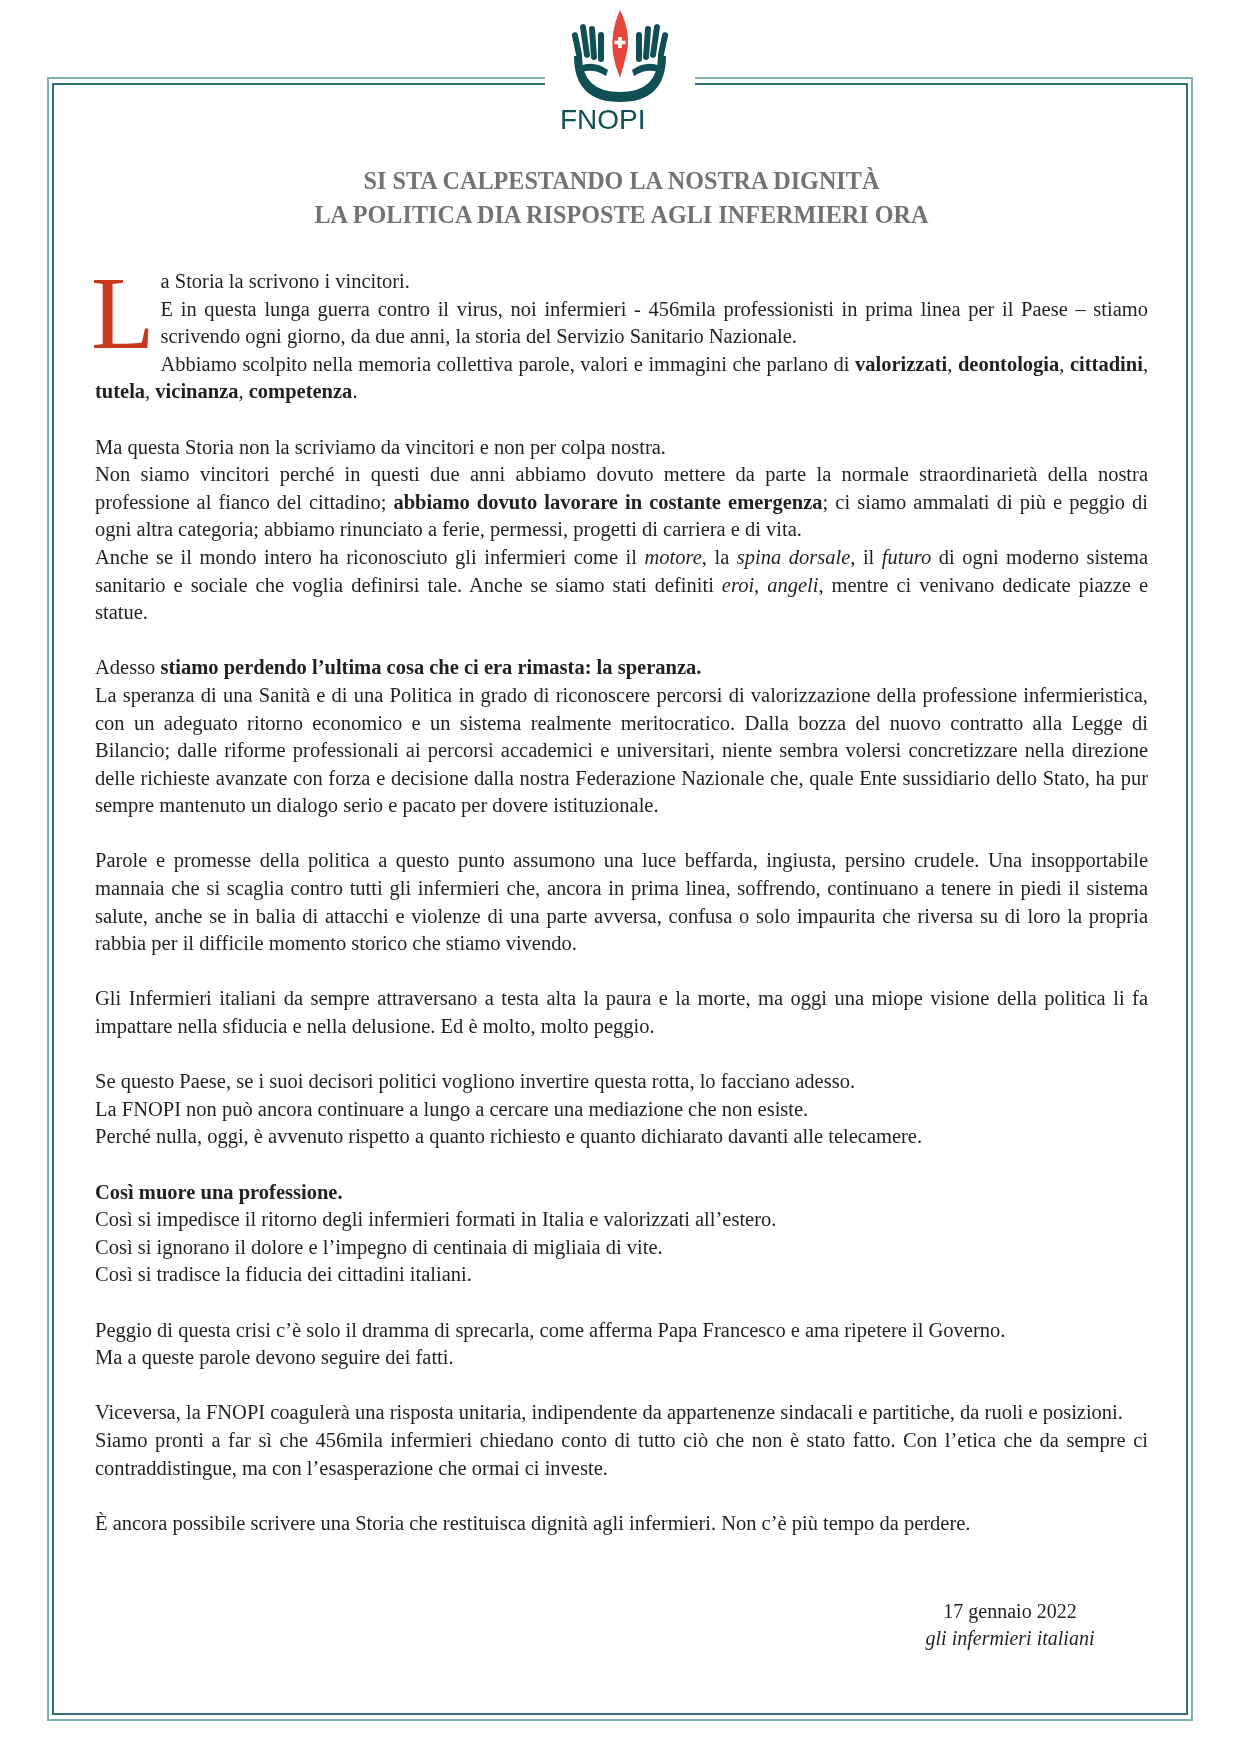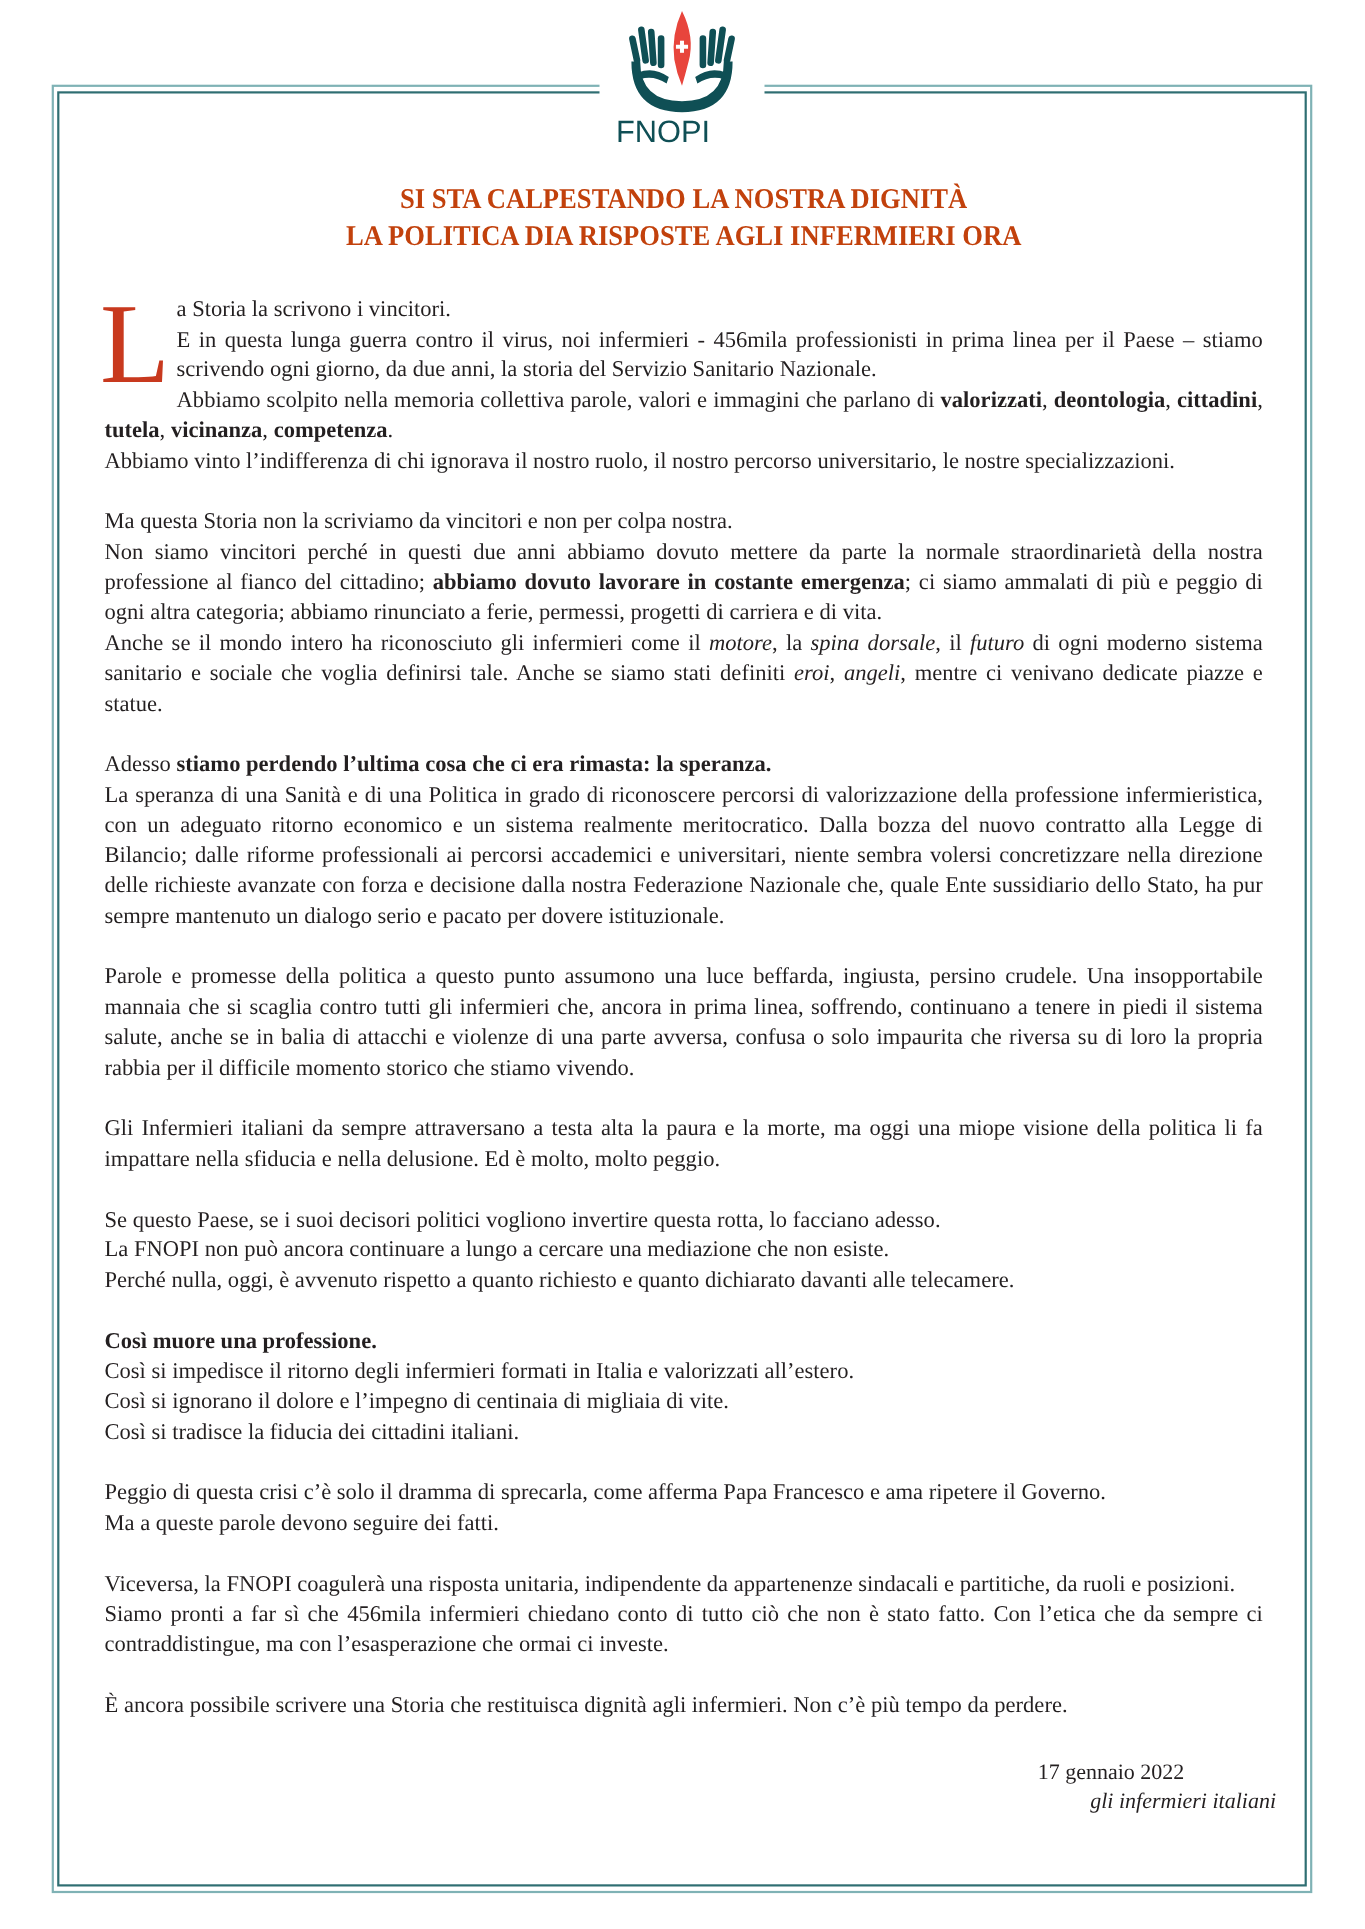--- a/index.html
+++ b/index.html
@@ -8,31 +8,31 @@
   .frame-outer { position:absolute; left:47px; top:77px; width:1146px; height:1644px;
                  border:2px solid #7fb2b5; box-sizing:border-box; }
   .frame-inner { position:absolute; left:52px; top:83px; width:1136px; height:1632px;
                  border:2px solid #2f6e72; box-sizing:border-box; }
   .logo-gap { position:absolute; left:545px; top:60px; width:150px; height:40px; background:#fff; }
   .logo { position:absolute; left:560px; top:4px; width:120px; height:140px; }
   .logo-text { position:absolute; left:560px; top:104px; width:120px; text-align:left;
                font-family:"Liberation Sans","DejaVu Sans",sans-serif; font-size:28px;
                color:#0f4f55; letter-spacing:0px; }
   .title { position:absolute; left:95px; top:164px; width:1053px; text-align:center;
-           font-weight:bold; font-size:26px; line-height:34px; color:#c2410c; }
+           font-weight:bold; font-size:26px; line-height:34px; color:#737373; }
   .title div { transform:scaleX(0.93); }
   .body { position:absolute; left:95px; top:268px; width:1053px; font-size:20.5px;
           line-height:27.6px; text-align:justify; }
   .body p { margin:0; }
   .body .gap { height:27.6px; }
   .dropcap { float:left; font-size:104px; line-height:78px; color:#c8391e; margin:6px 6px 0 -4px;
              height:82px; font-family:"Liberation Serif",serif; }
   .sig { position:absolute; left:860px; top:1598px; width:300px; text-align:center;
          font-size:20px; line-height:27px; }
-  .sig .who { font-style:italic;text-align:right; }
+  .sig .who { font-style:italic; }
 </style>
 </head>
 <body>
 
 <div class="frame-outer"></div>
 <div class="frame-inner"></div>
 <div class="logo-gap"></div>
 
 <svg class="logo" viewBox="0 0 120 140" xmlns="http://www.w3.org/2000/svg">
 
@@ -60,21 +60,20 @@
 <div class="title">
   <div>SI STA CALPESTANDO LA NOSTRA DIGNITÀ</div>
   <div>LA POLITICA DIA RISPOSTE AGLI INFERMIERI ORA</div>
 </div>
 
 <div class="body" id="body">
   <span class="dropcap">L</span>
 <p><span>a Storia la scrivono i vincitori.</span></p>
     <p><span>E in questa lunga guerra contro il virus, noi infermieri - 456mila professionisti in prima linea per il Paese – stiamo scrivendo ogni giorno, da due anni, la storia del Servizio Sanitario Nazionale.</span></p>
     <p><span>Abbiamo scolpito nella memoria collettiva parole, valori e immagini che parlano di </span><b>valorizzati</b><span>, </span><b>deontologia</b><span>, </span><b>cittadini</b><span>, </span><b>tutela</b><span>, </span><b>vicinanza</b><span>, </span><b>competenza</b><span>.</span></p>
-    <p><span>Abbiamo vinto l’indifferenza di chi ignorava il nostro ruolo, il nostro percorso universitario, le nostre specializzazioni.</span></p>
     <div class="gap"></div>
     <p><span>Ma questa Storia non la scriviamo da vincitori e non per colpa nostra.</span></p>
     <p><span>Non siamo vincitori perché in questi due anni abbiamo dovuto mettere da parte la normale straordinarietà della nostra professione al fianco del cittadino; </span><b>abbiamo dovuto lavorare in costante emergenza</b><span>; ci siamo ammalati di più e peggio di ogni altra categoria; abbiamo rinunciato a ferie, permessi, progetti di carriera e di vita.</span></p>
     <p><span>Anche se il mondo intero ha riconosciuto gli infermieri come il </span><i>motore</i><span>, la </span><i>spina dorsale</i><span>, il </span><i>futuro</i><span> di ogni moderno sistema sanitario e sociale che voglia definirsi tale. Anche se siamo stati definiti </span><i>eroi</i><span>, </span><i>angeli</i><span>, mentre ci venivano dedicate piazze e statue.</span></p>
     <div class="gap"></div>
     <p><span>Adesso </span><b>stiamo perdendo l’ultima cosa che ci era rimasta: la speranza.</b></p>
     <p><span>La speranza di una Sanità e di una Politica in grado di riconoscere percorsi di valorizzazione della professione infermieristica, con un adeguato ritorno economico e un sistema realmente meritocratico. Dalla bozza del nuovo contratto alla Legge di Bilancio; dalle riforme professionali ai percorsi accademici e universitari, niente sembra volersi concretizzare nella direzione delle richieste avanzate con forza e decisione dalla nostra Federazione Nazionale che, quale Ente sussidiario dello Stato, ha pur sempre mantenuto un dialogo serio e pacato per dovere istituzionale.</span></p>
     <div class="gap"></div>
     <p><span>Parole e promesse della politica a questo punto assumono una luce beffarda, ingiusta, persino crudele. Una insopportabile mannaia che si scaglia contro tutti gli infermieri che, ancora in prima linea, soffrendo, continuano a tenere in piedi il sistema salute, anche se in balia di attacchi e violenze di una parte avversa, confusa o solo impaurita che riversa su di loro la propria rabbia per il difficile momento storico che stiamo vivendo.</span></p>
     <div class="gap"></div>

